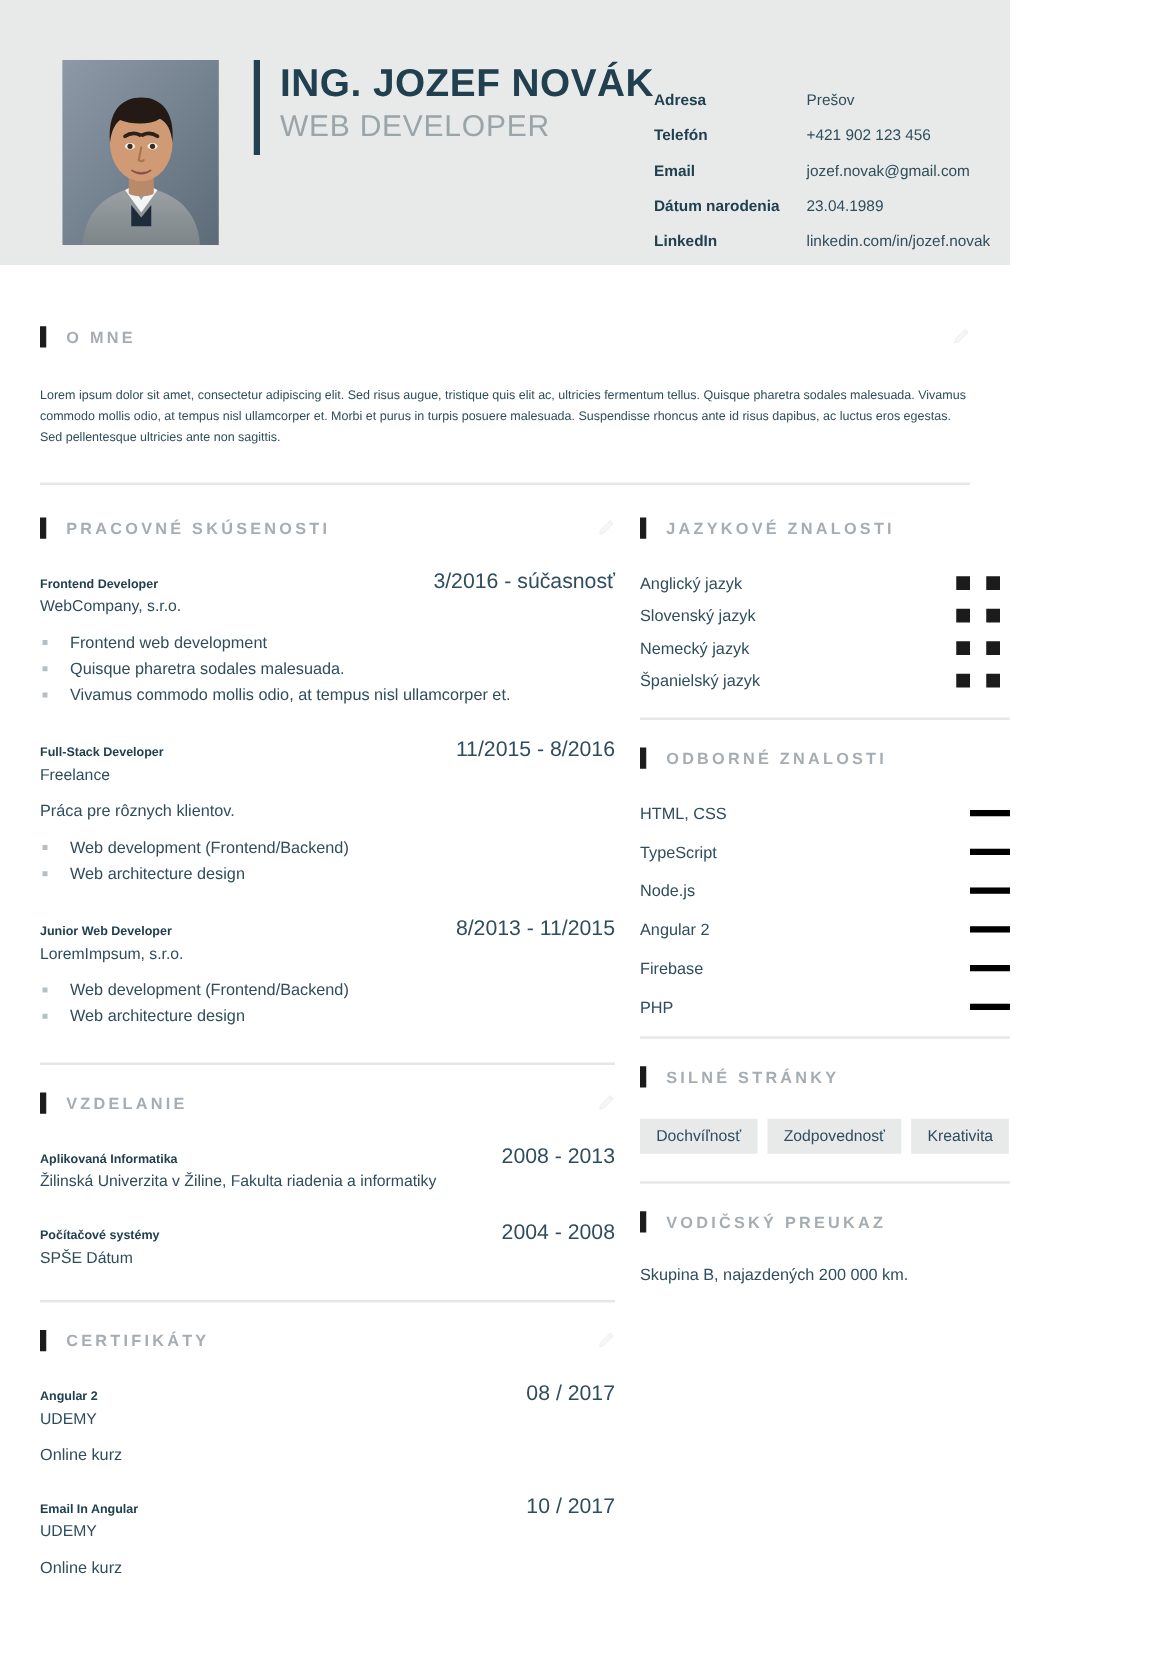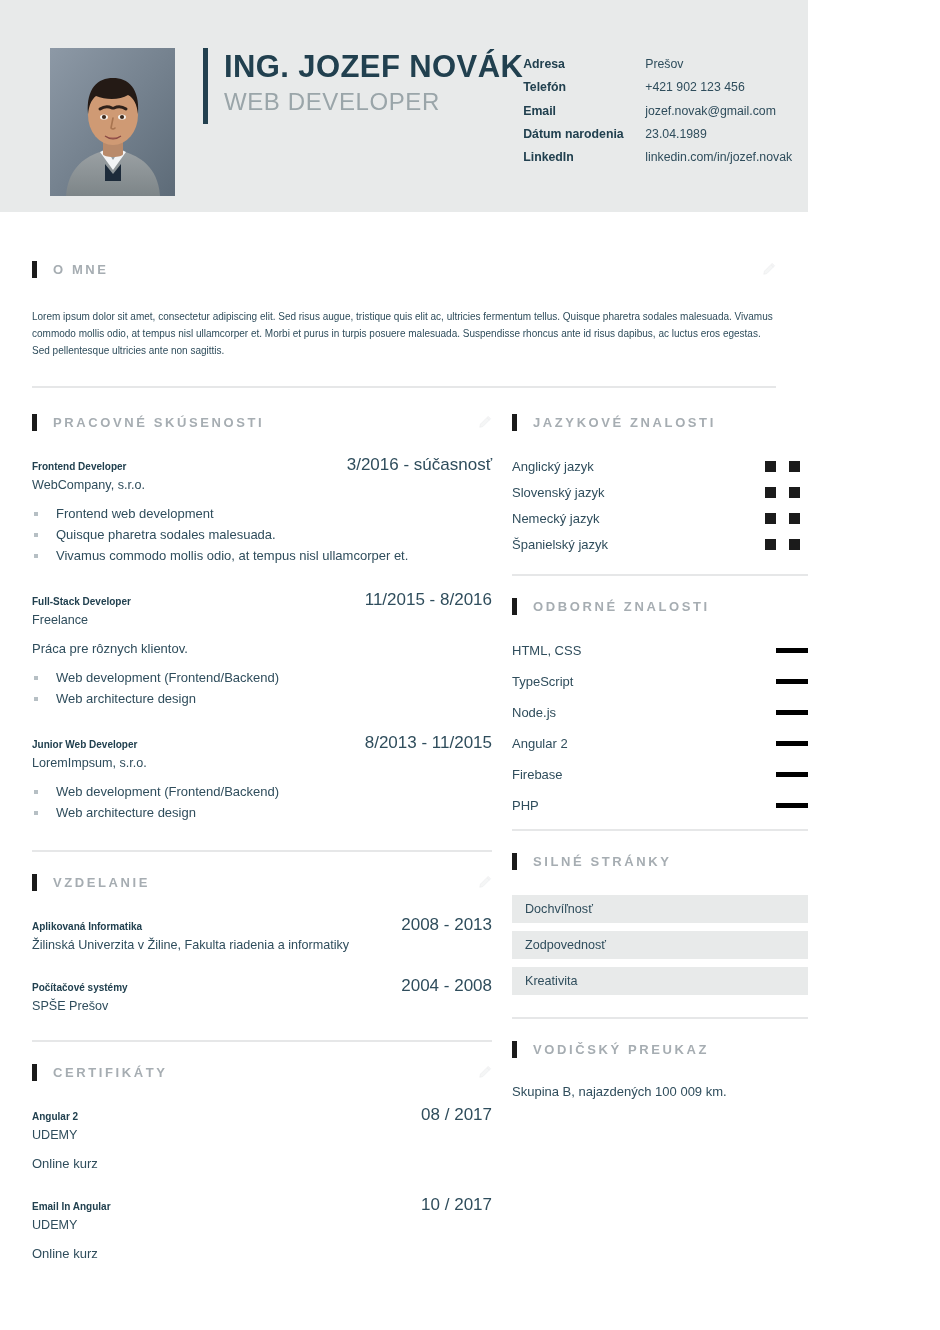--- a/index.html
+++ b/index.html
@@ -73,20 +73,21 @@
     margin-left: auto;
     margin-top: 10px;
     width: 312px;
     font-size: 12.3px;
     color: #2b4654;
   }
   .contact-row {
     display: flex;
     line-height: 1.0;
     margin-bottom: 11px;
+    margin-top: 16px;
   }
   .contact-row:last-child { margin-bottom: 0; }
   .contact-label {
     flex: 0 0 122px;
     font-weight: bold;
     color: #21404f;
   }
   .contact-value { color: #2f4d5c; }
 
   
@@ -231,21 +232,21 @@
     background: #e4e6e7;
     position: relative;
   }
   .bar-fill {
     position: absolute;
     left: 0; top: 0; bottom: 0;
     background: #000000;
   }
 
   
-  .tags { display: flex; flex-wrap: wrap; gap: 8px; margin-top: 2px; flex-direction: column; }
+  .tags { display: flex; flex-wrap: wrap; gap: 8px; margin-top: 2px; }
   .tag {
     background: #e8eaea;
     color: #2f4d5c;
     font-size: 12.6px;
     padding: 7px 13px;
   }
 
   .plain-text {
     font-size: 13px;
     color: #2f4d5c;
@@ -425,21 +426,21 @@
               <span class="entry-date">2008 - 2013</span>
             </div>
             <div class="entry-sub">Žilinská Univerzita v Žiline, Fakulta riadenia a informatiky</div>
           </div>
 
           <div class="entry">
             <div class="entry-top">
               <span class="entry-title">Počítačové systémy</span>
               <span class="entry-date">2004 - 2008</span>
             </div>
-            <div class="entry-sub">SPŠE Prešov</div>
+            <div class="entry-sub">SPŠE Dátum</div>
           </div>
         </div>
 
         <div class="sec-block">
           <div class="hr"></div>
           <div class="sec-head">
             <span class="sec-bar"></span>
             <span class="sec-title">CERTIFIKÁTY</span>
             <span class="pencil">
               <svg viewBox="0 0 16 16" aria-hidden="true">
@@ -607,19 +608,19 @@
           <div class="sec-head">
             <span class="sec-bar"></span>
             <span class="sec-title">VODIČSKÝ PREUKAZ</span>
             <span class="pencil">
               <svg viewBox="0 0 16 16" aria-hidden="true">
                 <path d="M11.6 1.6 L14.4 4.4 L5.6 13.2 L2 14 L2.8 10.4 Z" fill="#f2f3f4" stroke="#e3e5e6" stroke-width="0.7"></path>
                 <path d="M10.2 3 L13 5.8" stroke="#e3e5e6" stroke-width="0.7"></path>
               </svg>
             </span>
           </div>
-          <div class="plain-text" style="margin-top:26px;">Skupina B, najazdených 100 009 km.</div>
+          <div class="plain-text" style="margin-top:26px;">Skupina B, najazdených 200 000 km.</div>
         </div>
 
       </div>
     </div>
   </div>
 </div>
 
 </body></html>

